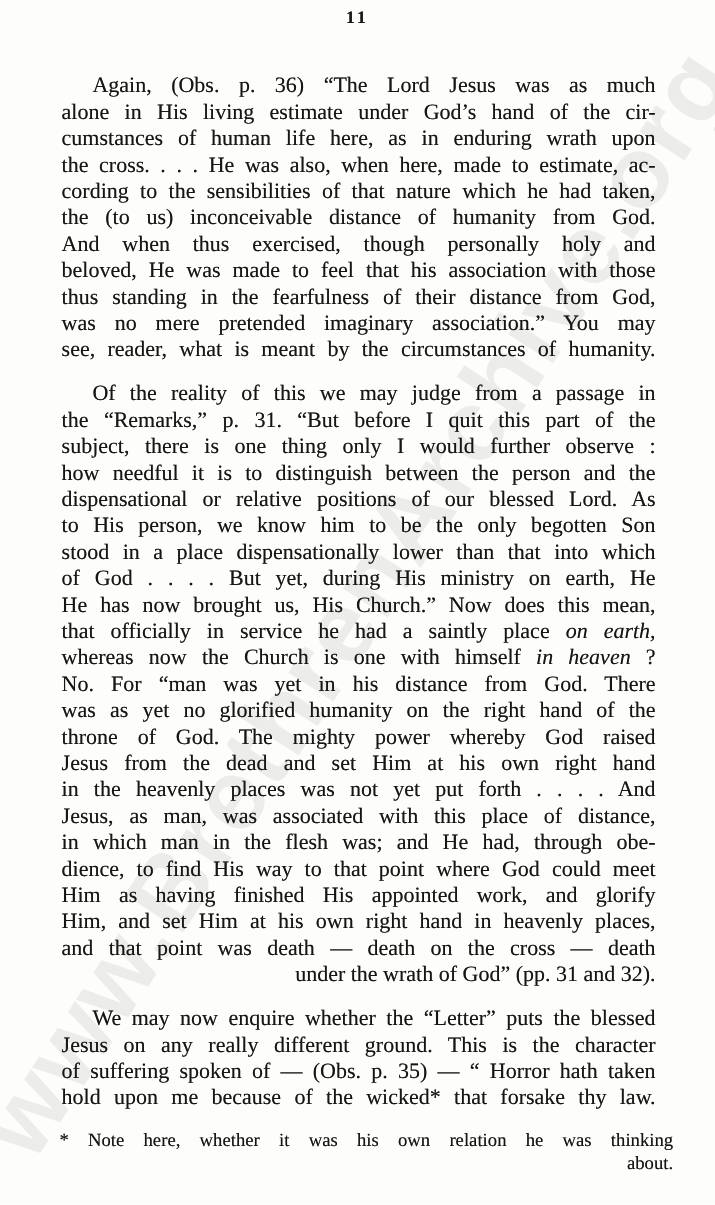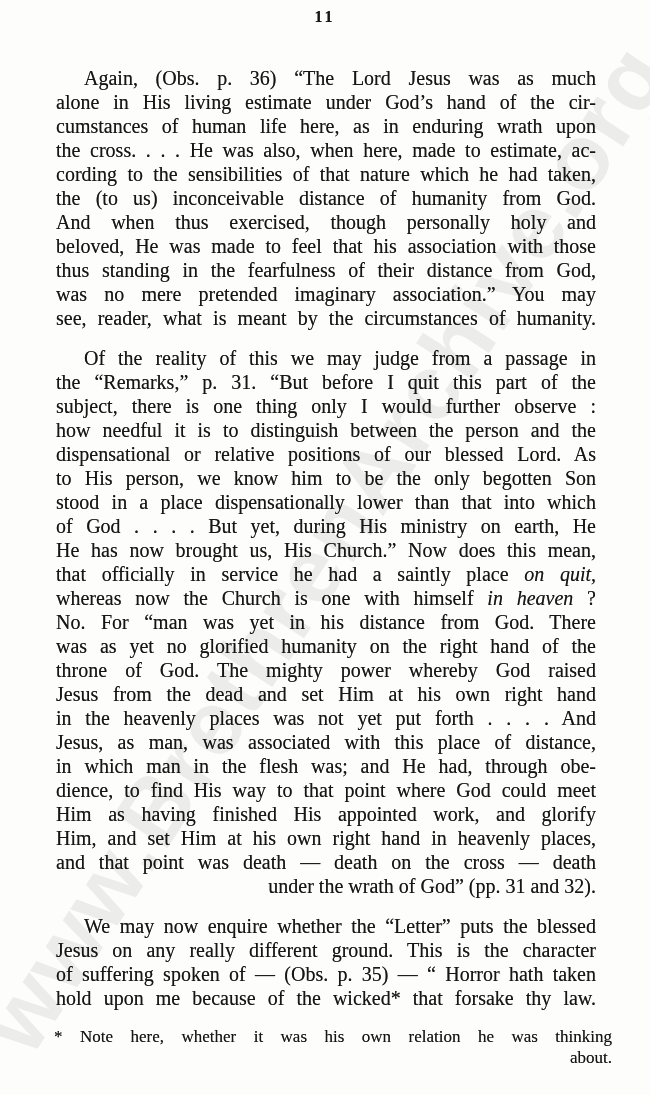--- a/index.html
+++ b/index.html
@@ -94,21 +94,21 @@
       <div class="paragraph">
         <div class="line jline indent"><span>Of the reality of this we may judge from a passage in</span></div>
         <div class="line jline"><span>the “Remarks,” p. 31. “But before I quit this part of the</span></div>
         <div class="line jline"><span>subject, there is one thing only I would further observe :</span></div>
         <div class="line jline"><span>how needful it is to distinguish between the person and the</span></div>
         <div class="line jline"><span>dispensational or relative positions of our blessed Lord. As</span></div>
         <div class="line jline"><span>to His person, we know him to be the only begotten Son</span></div>
         <div class="line jline"><span>stood in a place dispensationally lower than that into which</span></div>
         <div class="line jline"><span>of God . . . . But yet, during His ministry on earth, He</span></div>
         <div class="line jline"><span>He has now brought us, His Church.” Now does this mean,</span></div>
-        <div class="line jline"><span>that officially in service he had a saintly place </span><em>on quit,</em></div>
+        <div class="line jline"><span>that officially in service he had a saintly place </span><em>on earth,</em></div>
         <div class="line jline"><span>whereas now the Church is one with himself </span><em>in heaven</em><span> ?</span></div>
         <div class="line jline"><span>No. For “man was yet in his distance from God. There</span></div>
         <div class="line jline"><span>was as yet no glorified humanity on the right hand of the</span></div>
         <div class="line jline"><span>throne of God. The mighty power whereby God raised</span></div>
         <div class="line jline"><span>Jesus from the dead and set Him at his own right hand</span></div>
         <div class="line jline"><span>in the heavenly places was not yet put forth . . . . And</span></div>
         <div class="line jline"><span>Jesus, as man, was associated with this place of distance,</span></div>
         <div class="line jline"><span>in which man in the flesh was; and He had, through obe-</span></div>
         <div class="line jline"><span>dience, to find His way to that point where God could meet</span></div>
         <div class="line jline"><span>Him as having finished His appointed work, and glorify</span></div>

